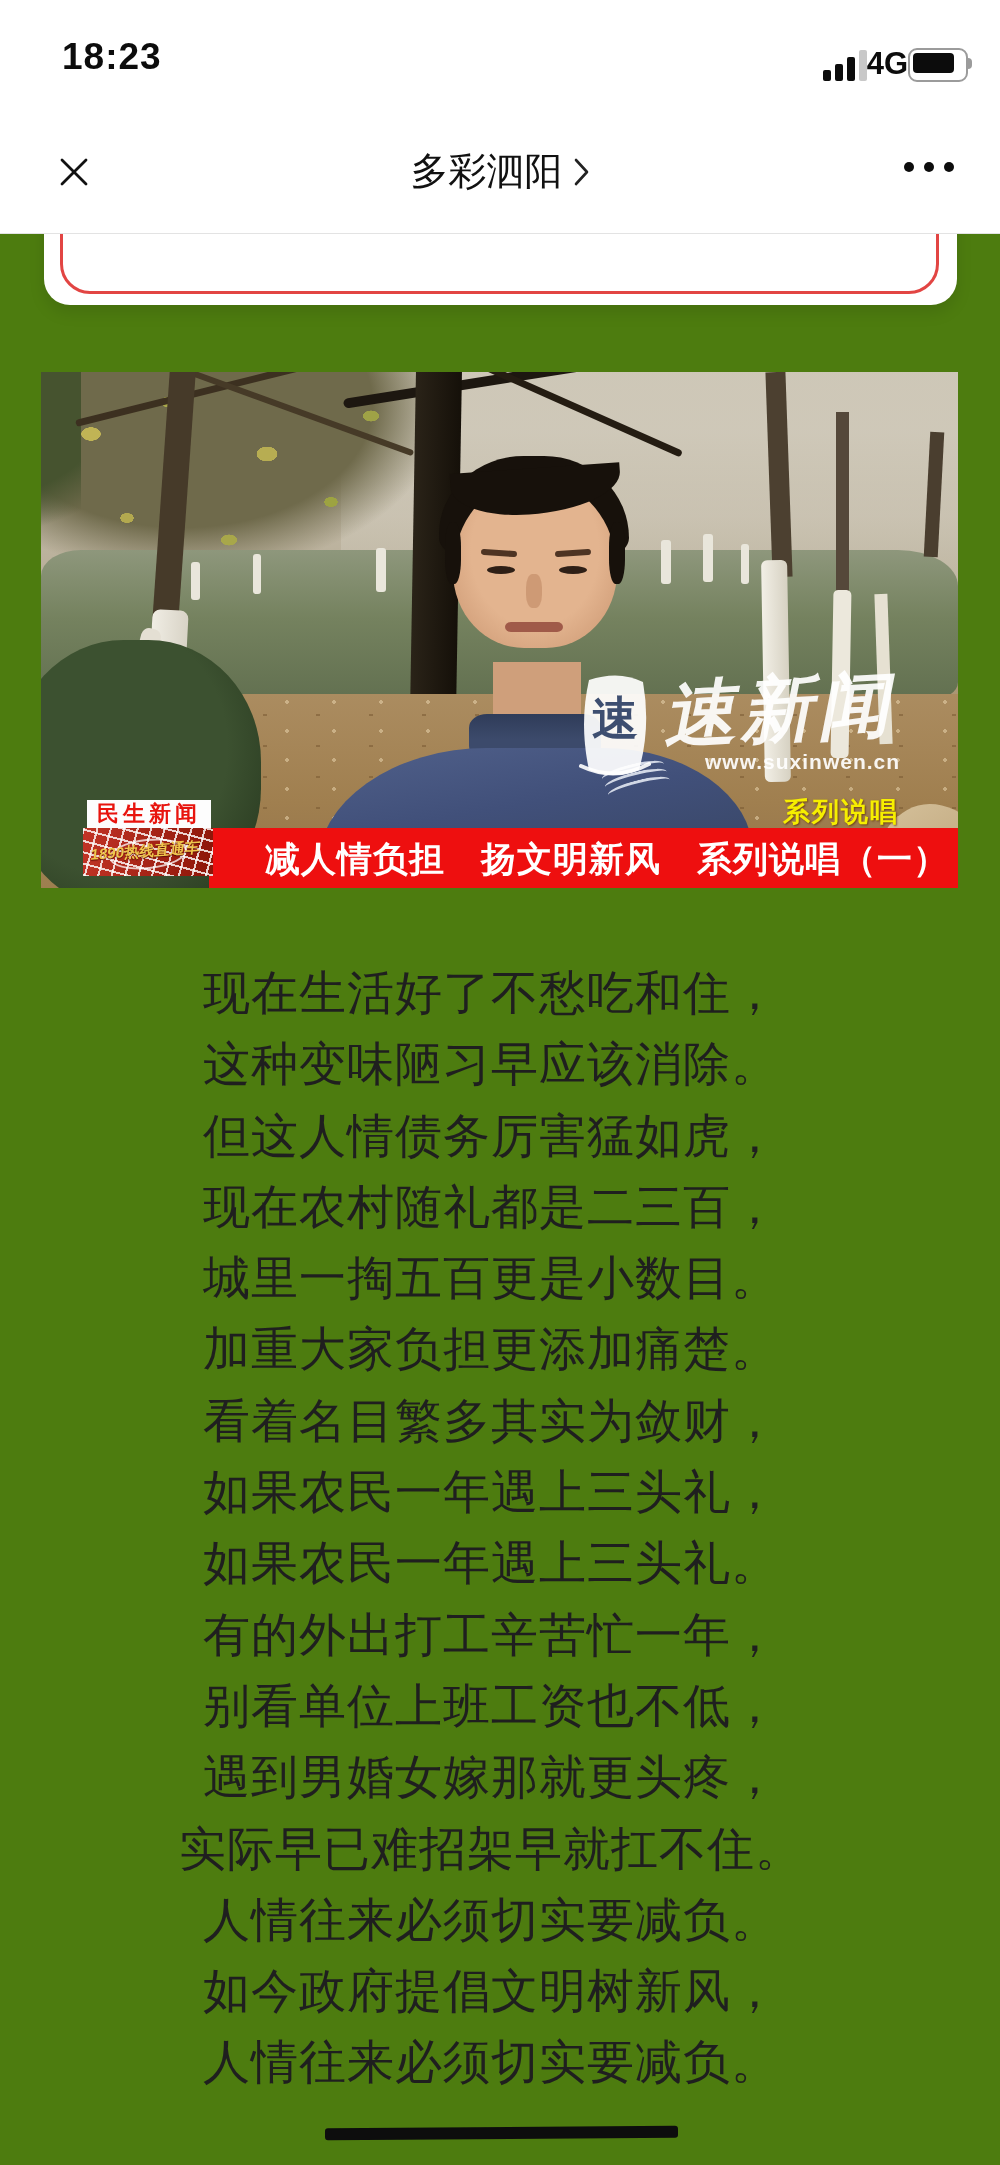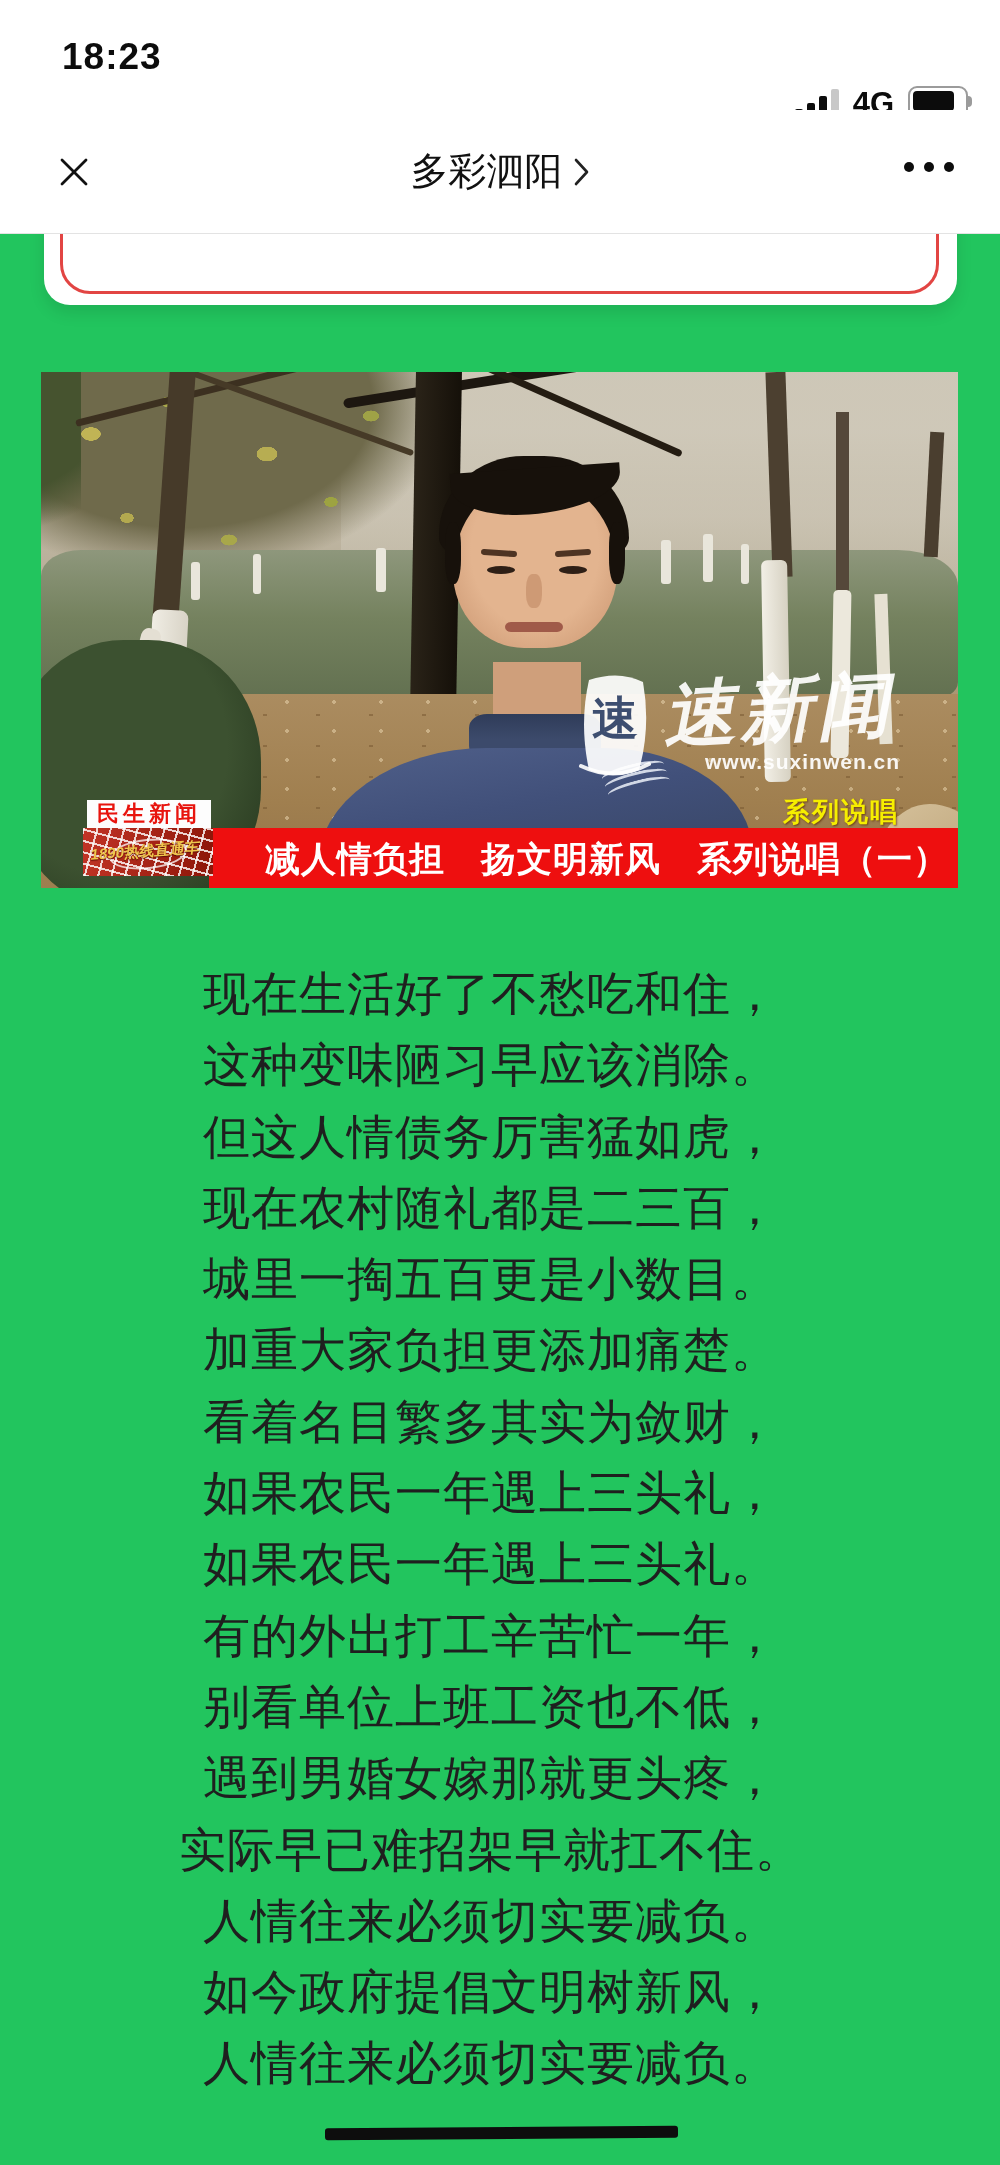--- a/index.html
+++ b/index.html
@@ -1,24 +1,24 @@
 <!DOCTYPE html>
 <html><head>
 <meta charset="utf-8">
 <style>
   html,body{margin:0;padding:0;background:#888;}
   .screen{
     position:relative;width:1000px;height:2165px;margin:0 auto;
-    background:#22c55e;overflow:hidden;
+    background:#4d7c0f;overflow:hidden;
     font-family:"Liberation Sans",sans-serif;color:#1c1c1c;
   }
   
   .status-bar{position:absolute;left:0;top:0;width:1000px;height:110px;background:#fff;z-index:40;}
   .st-time{position:absolute;left:62px;top:36px;font-size:37px;font-weight:700;letter-spacing:1px;color:#0c0c0c;}
-  .st-right{position:absolute;right:28px;top:46px;display:flex;align-items:flex-start;gap:14px;margin-top:40px;}
+  .st-right{position:absolute;right:28px;top:46px;display:flex;align-items:center;}
   .sig{display:flex;align-items:flex-end;gap:4px;height:34px;}
   .sig i{display:block;width:8px;border-radius:2px;background:#0c0c0c;}
   .sig i:nth-child(1){height:11px}.sig i:nth-child(2){height:17px}
   .sig i:nth-child(3){height:24px}.sig i:nth-child(4){height:31px;background:#c8c8c8;}
   .st-net{font-size:31px;font-weight:600;color:#0c0c0c;}
   .batt{position:relative;width:64px;height:32px;}
   .batt .case{position:absolute;left:0;top:0;width:56px;height:30px;border:2.5px solid #9b9b9b;border-radius:9px;}
   .batt .fill{position:absolute;left:5px;top:5px;width:41px;height:20px;background:#0c0c0c;border-radius:4px;}
   .batt .nub{position:absolute;right:0;top:10px;width:5px;height:11px;background:#9b9b9b;border-radius:0 4px 4px 0;}
   
@@ -114,21 +114,21 @@
   .logo-arc{left:26px;top:11px;width:74px;height:26px;border:2px solid rgba(255,255,255,.75);border-radius:50%;transform:rotate(-6deg);}
   .logo-text{left:8px;top:14px;font-size:15px;font-weight:700;color:#f0c64d;white-space:nowrap;
     transform:skewX(-10deg) rotate(-4deg);text-shadow:0 1px 1px #5c0c05;}
   .caption-bar{left:168px;top:456px;width:749px;height:62px;background:#ee0f0f;z-index:6;
     display:flex;align-items:center;padding-left:56px;box-sizing:border-box;}
   .caption-bar span{font-size:35px;font-weight:700;color:#ffffff;letter-spacing:1px;white-space:nowrap;}
   .report-tag{left:742px;top:422px;font-size:27px;font-weight:700;color:#f6ee00;z-index:7;
     text-shadow:1px 1px 2px rgba(90,40,0,.7);letter-spacing:2px;}
   
   .poem{position:absolute;left:0;top:958px;width:1000px;text-align:center;padding-right:18px;box-sizing:border-box;}
-  .poem .line{font-size:47px;line-height:71.3px;letter-spacing:1px;color:#1f1f1f;white-space:nowrap;}
+  .poem .line{font-size:47px;line-height:71.3px;letter-spacing:1px;color:#1f1f1f;white-space:nowrap;font-family:Liberation Serif, serif;}
   .strike{position:absolute;left:325px;top:2127px;width:353px;height:12px;background:#0d0d0d;border-radius:3px;transform:rotate(-.4deg);}
 </style>
 </head>
 <body>
 
 <div class="screen">
 
   <div class="status-bar">
     <div class="st-time">18:23</div>
     <div class="st-right">

